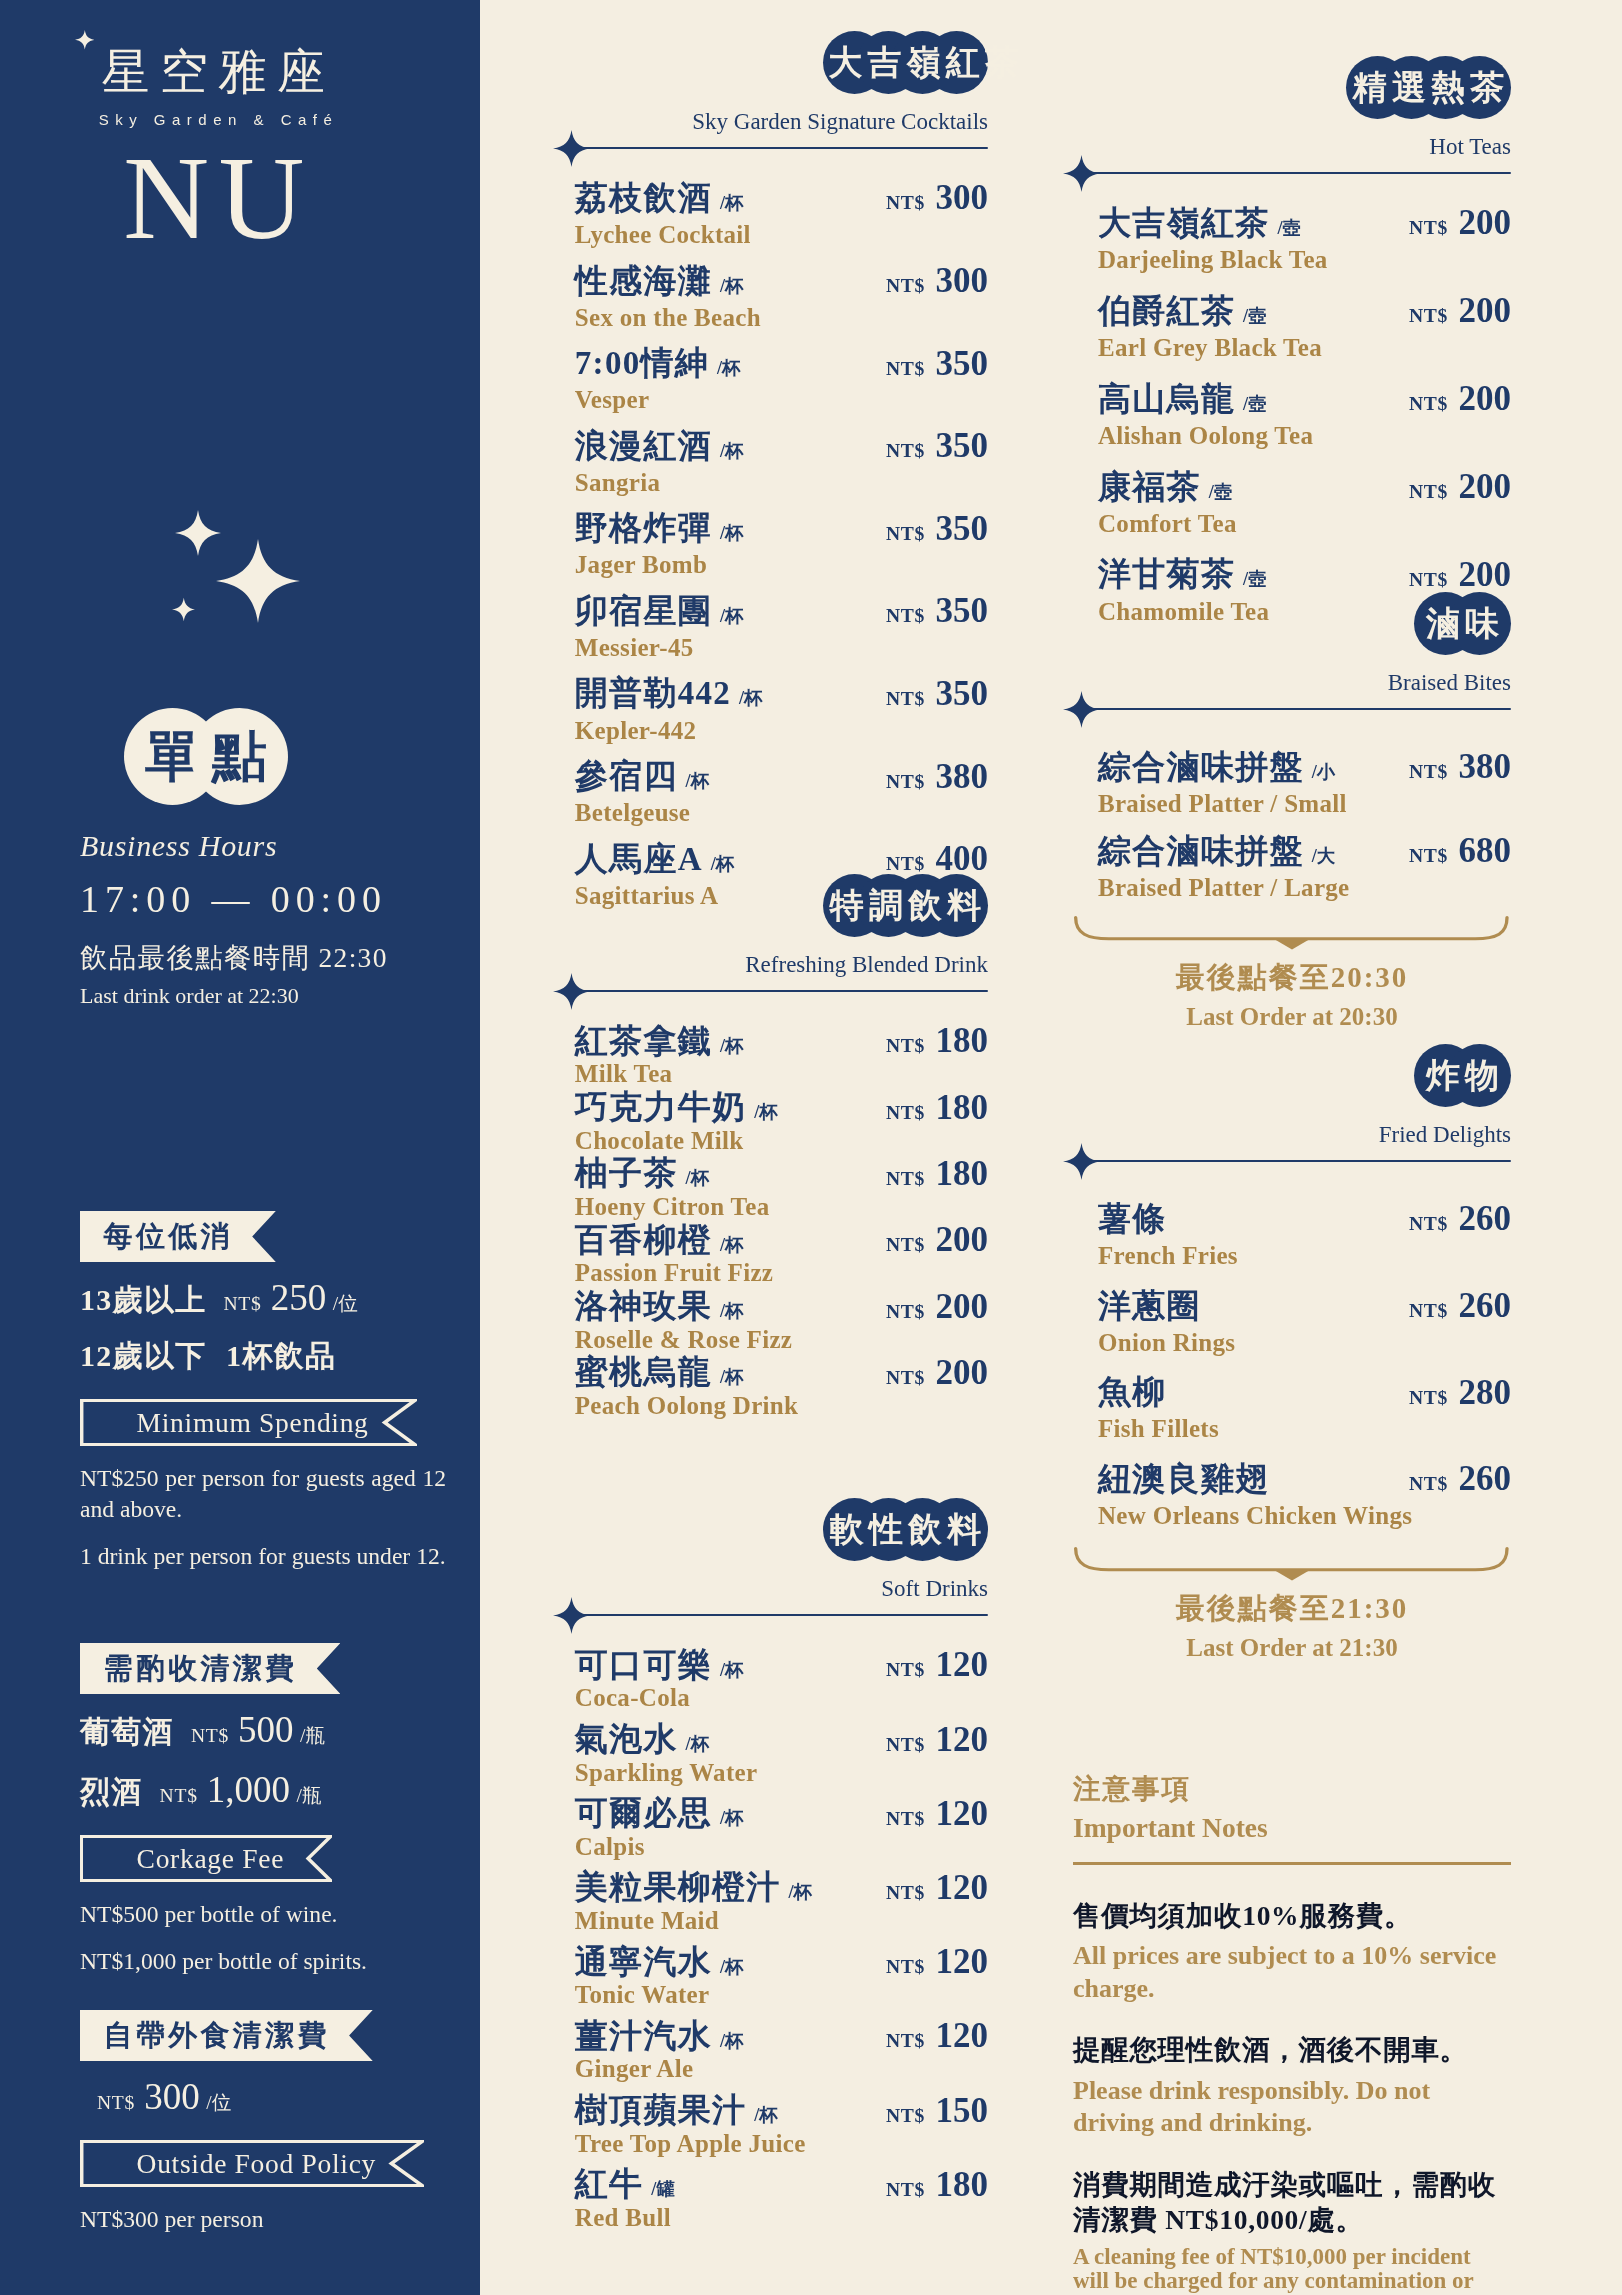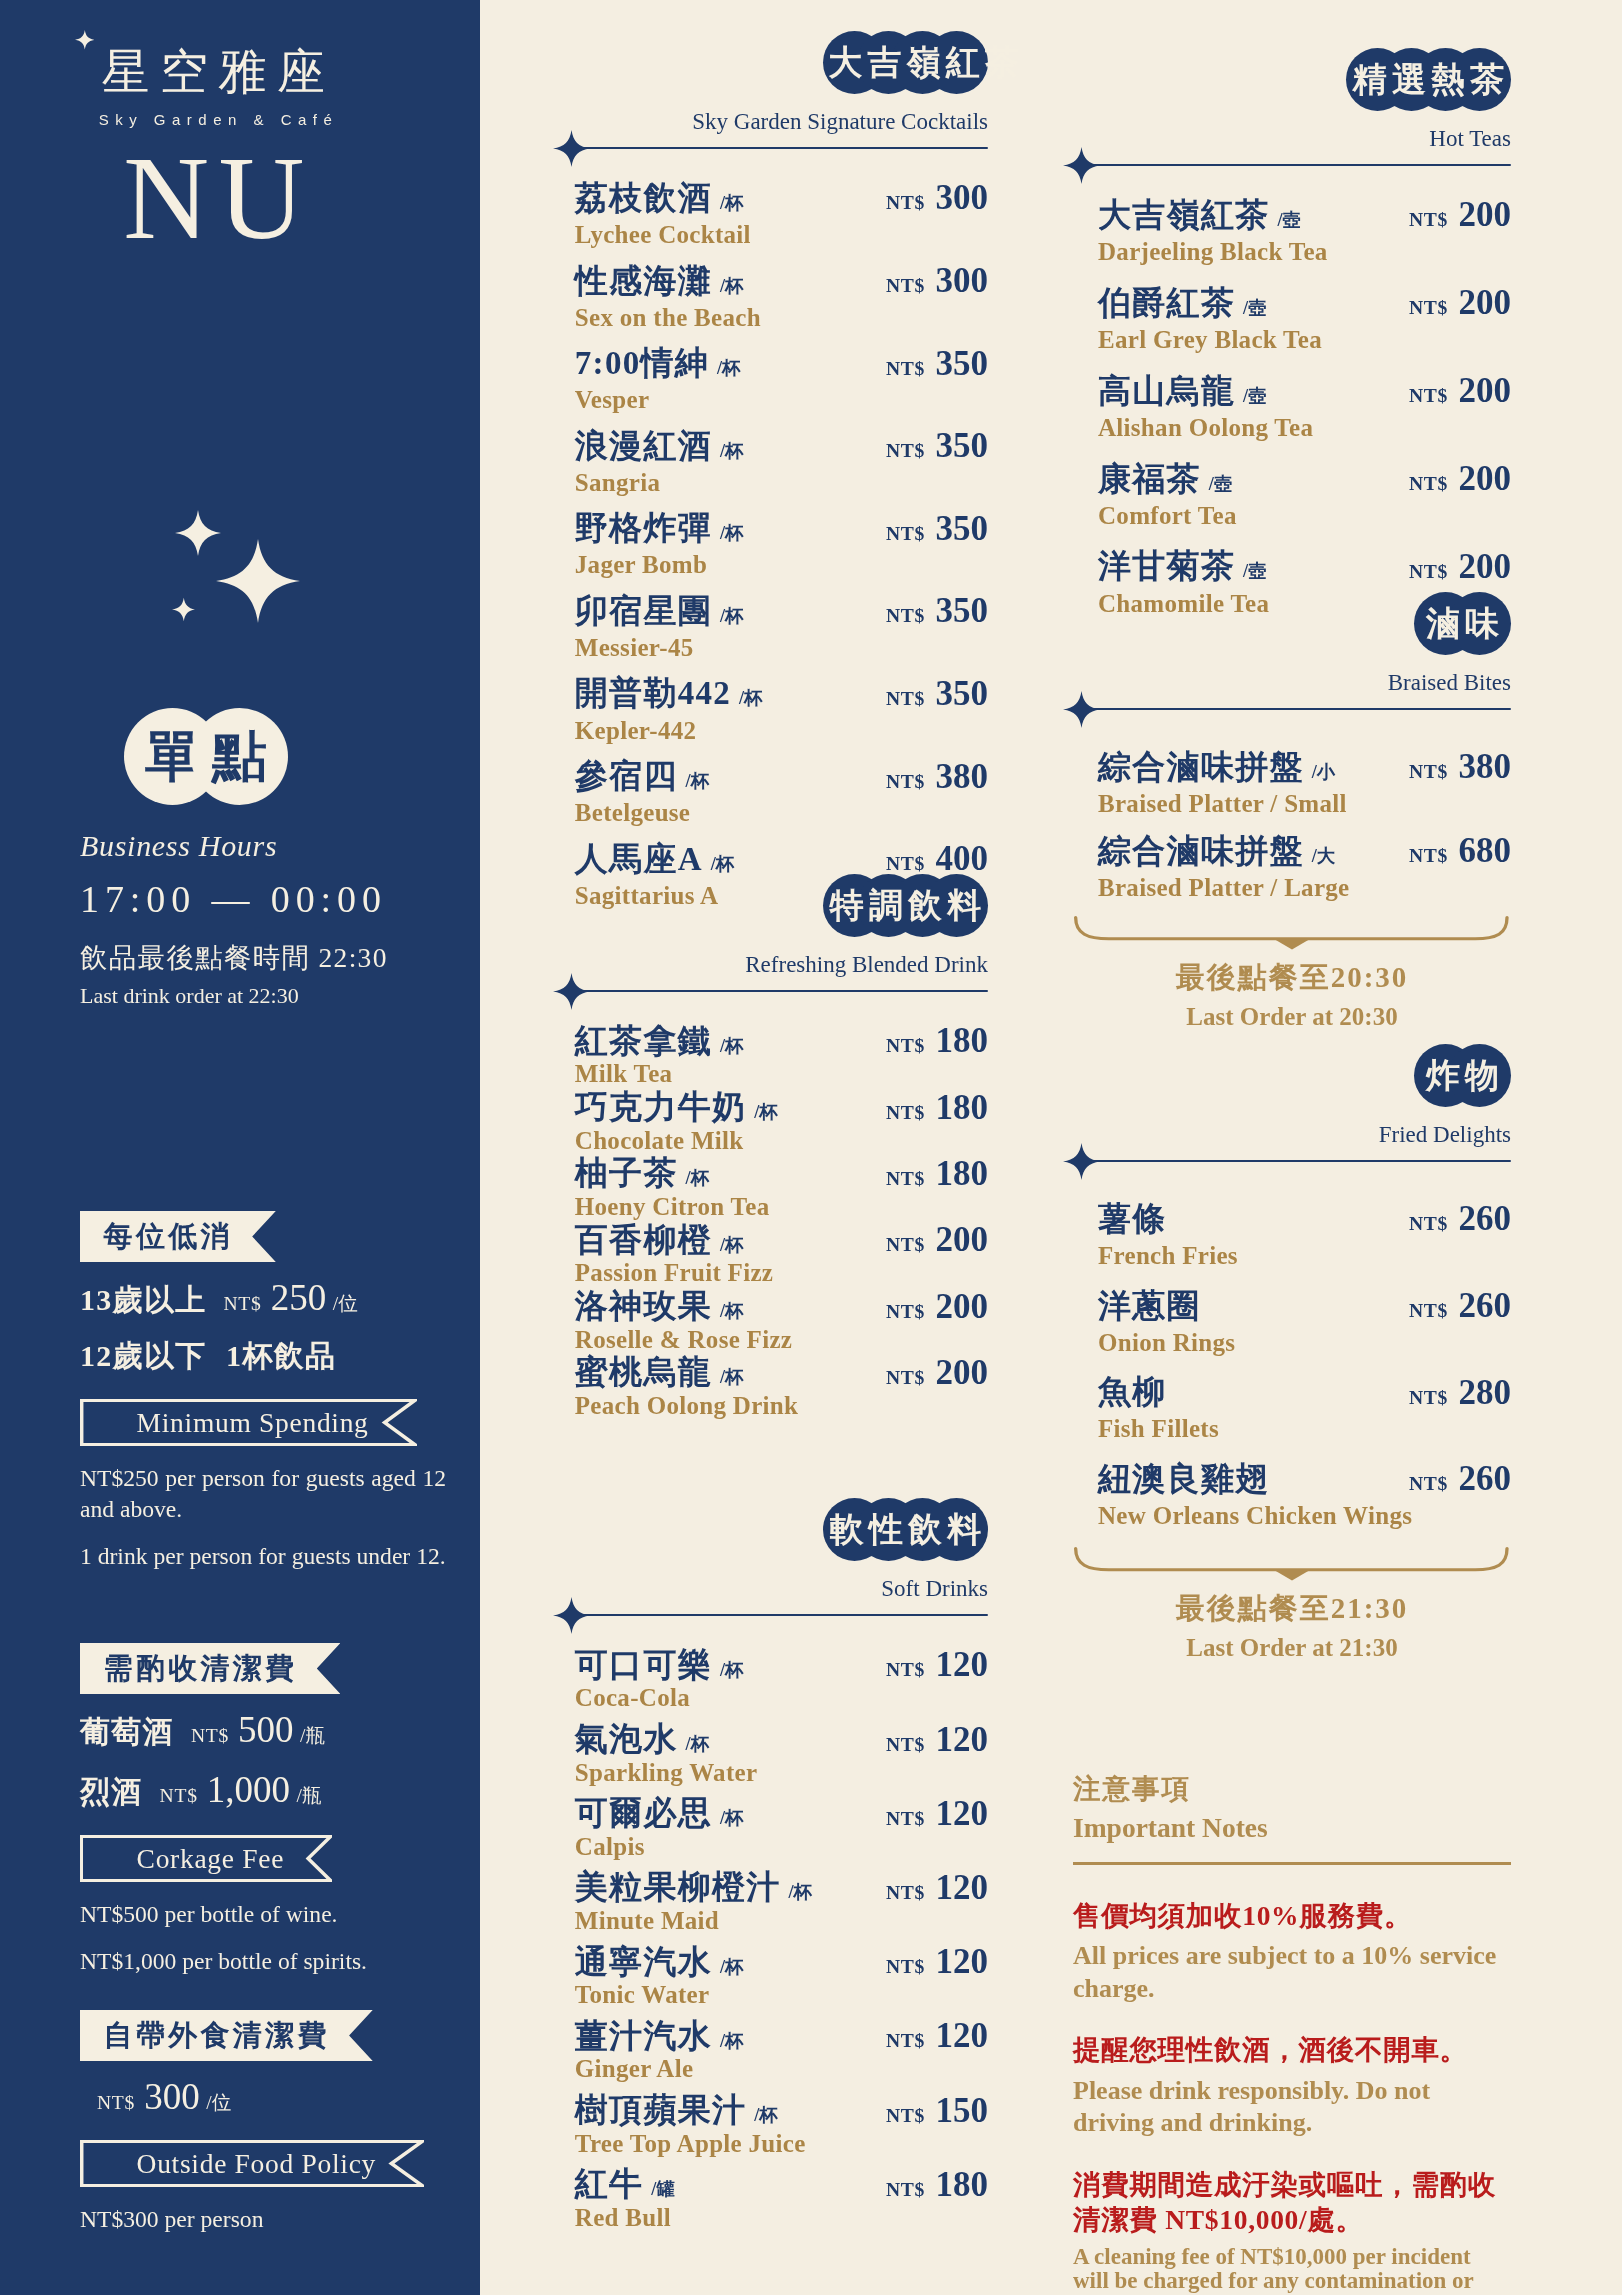--- a/index.html
+++ b/index.html
@@ -54,21 +54,21 @@
   .ribbon-outline span { position: relative; margin-left: 33px; }
   .fee-note { margin: 17px 0 0 0; font-size: 23.6px; line-height: 1.32; color: #f5efe1; width: 366px; text-align: justify; }
   .fee-note + .fee-note { margin-top: 15.7px; }
 
   
   .col { position: absolute; top: 0; height: 2295px; }
   .col-mid { left: 563px; width: 425px; }
   .col-right { left: 1073px; width: 438px; }
   .menu-section, .notes { position: absolute; left: 0; right: 0; }
   .sec-cocktails { top: 31px; } .sec-blended { top: 874px; } .sec-soft { top: 1498px; }
-  .sec-teas { top: 48px; } .sec-braised { top: 592px; } .sec-fried { top: 1044px; }
+  .sec-teas { top: 56px; } .sec-braised { top: 592px; } .sec-fried { top: 1044px; }
   .notes { top: 1771px; }
 
   .badge-row { display: flex; justify-content: flex-end; }
   .menu-badge { position: relative; height: 63px; }
   .badge-dot { position: absolute; top: 0; width: 63px; height: 63px; border-radius: 50%; background: #1f3a68; }
   .badge-text { position: relative; display: block; text-align: center; line-height: 63px; font-size: 34px;
       color: #f5efe1; font-weight: 700; letter-spacing: 5.2px; padding-left: 5.2px; white-space: nowrap; }
   .section-title { margin-top: 15px; text-align: right; font-size: 23px; color: #1f3a68; white-space: nowrap; }
   .divider { position: relative; height: 2.6px; margin: 11.8px 0 29px; }
   .sec-braised .divider, .sec-fried .divider { margin-bottom: 37px; }
@@ -99,21 +99,21 @@
   .brace-wrap { margin-top: 13px; }
   .brace-wrap svg { display: block; width: 100%; height: 35px; }
   .last-order { text-align: center; margin-top: 7.9px; }
   .lo-zh { font-size: 29px; color: #b08c50; font-weight: 600; letter-spacing: 2px; }
   .lo-en { font-size: 25px; color: #b08c50; font-weight: 700; margin-top: 5.2px; }
 
   .notes-zh { font-size: 27.5px; color: #b08c50; font-weight: 600; letter-spacing: 2px; }
   .notes-en { font-size: 27.5px; color: #b08c50; font-weight: 700; margin-top: 5.2px; }
   .notes-divider { height: 2.6px; background: #b08c50; margin: 18.3px 0 33px; }
   .note-p { margin-bottom: 27.5px; }
-  .np-zh { font-size: 27.5px; color: #b91c1c; line-height: 1.3; font-weight: 600; letter-spacing: 0.7px; }
+  .np-zh { font-size: 27.5px; color: #0f172a; line-height: 1.3; font-weight: 600; letter-spacing: 0.7px; }
   .np-en { font-size: 26px; color: #b08c50; line-height: 1.24; font-weight: 600; margin-top: 6.5px; }
   .note-p.tight .np-en { font-size: 23px; line-height: 1.07; font-weight: 700; }
 </style>
 </head>
 <body>
 
 <div class="page">
 
   <aside class="sidebar">
     <div class="logo">

